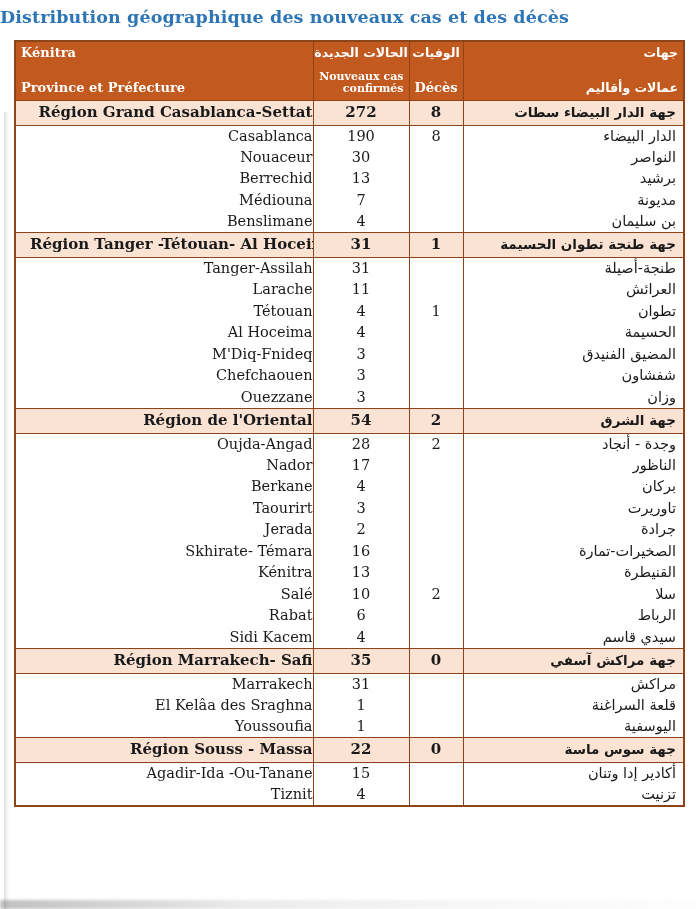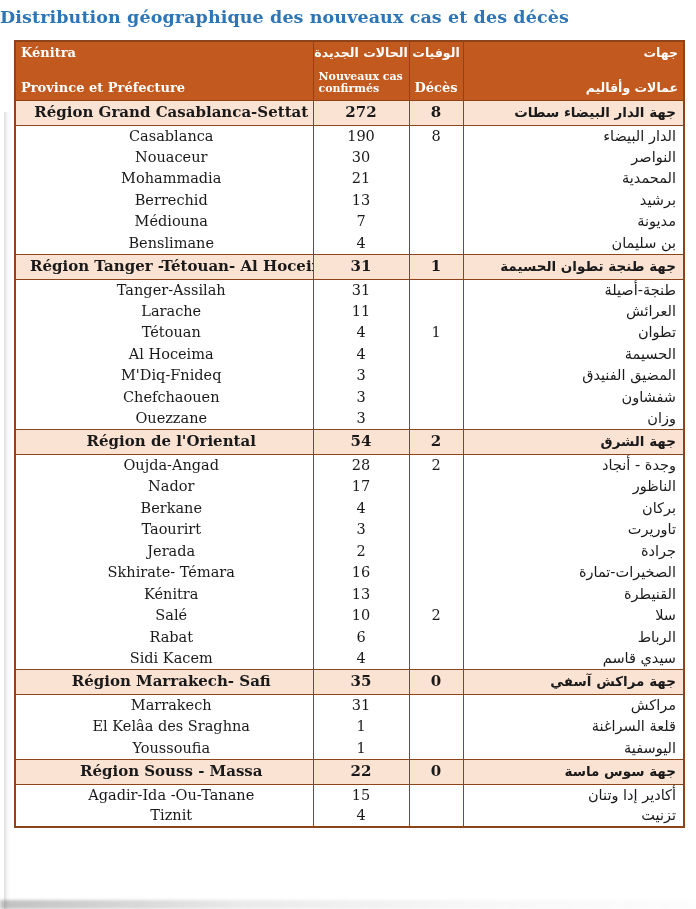--- a/index.html
+++ b/index.html
@@ -53,40 +53,40 @@
     background:var(--header-bg);
     color:var(--header-text);
     font-weight:bold;
     border-bottom:1.5px solid var(--border);
     padding:4px 5px;
   }
   .hstack{
     display:flex;flex-direction:column;justify-content:space-between;
     height:100%;
   }
-  .hstack.center{align-items:center;text-align:left;}
+  .hstack.center{align-items:center;text-align:right;}
   .hstack.left{align-items:flex-start;text-align:left;}
   .hstack.right{align-items:flex-end;text-align:center;}
   .h-fr{font-size:13px;}
   .h-fr-wrap{font-size:11px;white-space:normal;line-height:1.1;}
   .h-ar{font-size:12.5px;font-family:"DejaVu Sans",sans-serif;direction:rtl;}
   tr.region-row td{
     height:25px;
     background:var(--region-bg);
     border-top:1.5px solid var(--border);
     border-bottom:1.5px solid var(--border);
     font-weight:bold;
     font-size:15px;
   }
   tr.data-row td{
     height:21.5px;
     background:#FFFFFF;
     font-size:14.5px;
   }
-  td.c-name{text-align:center;padding-left:14px;}
+  td.c-name{text-align:right;padding-left:14px;}
   td.c-cases,td.c-deaths{text-align:center;}
   td.c-arabic{
     text-align:right;padding-right:7px;
     direction:rtl;
     font-family:"DejaVu Sans",sans-serif;
     font-size:13px;
     margin-top:44px;
   }
   tr.region-row td.c-arabic{font-size:13.5px;font-weight:bold;}
   .shadow-left{
@@ -154,26 +154,20 @@
         <td class="c-deaths">8</td>
         <td class="c-arabic">الدار البيضاء</td>
       </tr>
       <tr class="data-row">
         <td class="c-name">Nouaceur</td>
         <td class="c-cases">30</td>
         <td class="c-deaths"></td>
         <td class="c-arabic">النواصر</td>
       </tr>
       <tr class="data-row">
-        <td class="c-name">Mohammadia</td>
-        <td class="c-cases">21</td>
-        <td class="c-deaths"></td>
-        <td class="c-arabic">المحمدية</td>
-      </tr>
-      <tr class="data-row">
         <td class="c-name">Berrechid</td>
         <td class="c-cases">13</td>
         <td class="c-deaths"></td>
         <td class="c-arabic">برشيد</td>
       </tr>
       <tr class="data-row">
         <td class="c-name">Médiouna</td>
         <td class="c-cases">7</td>
         <td class="c-deaths"></td>
         <td class="c-arabic">مديونة</td>

